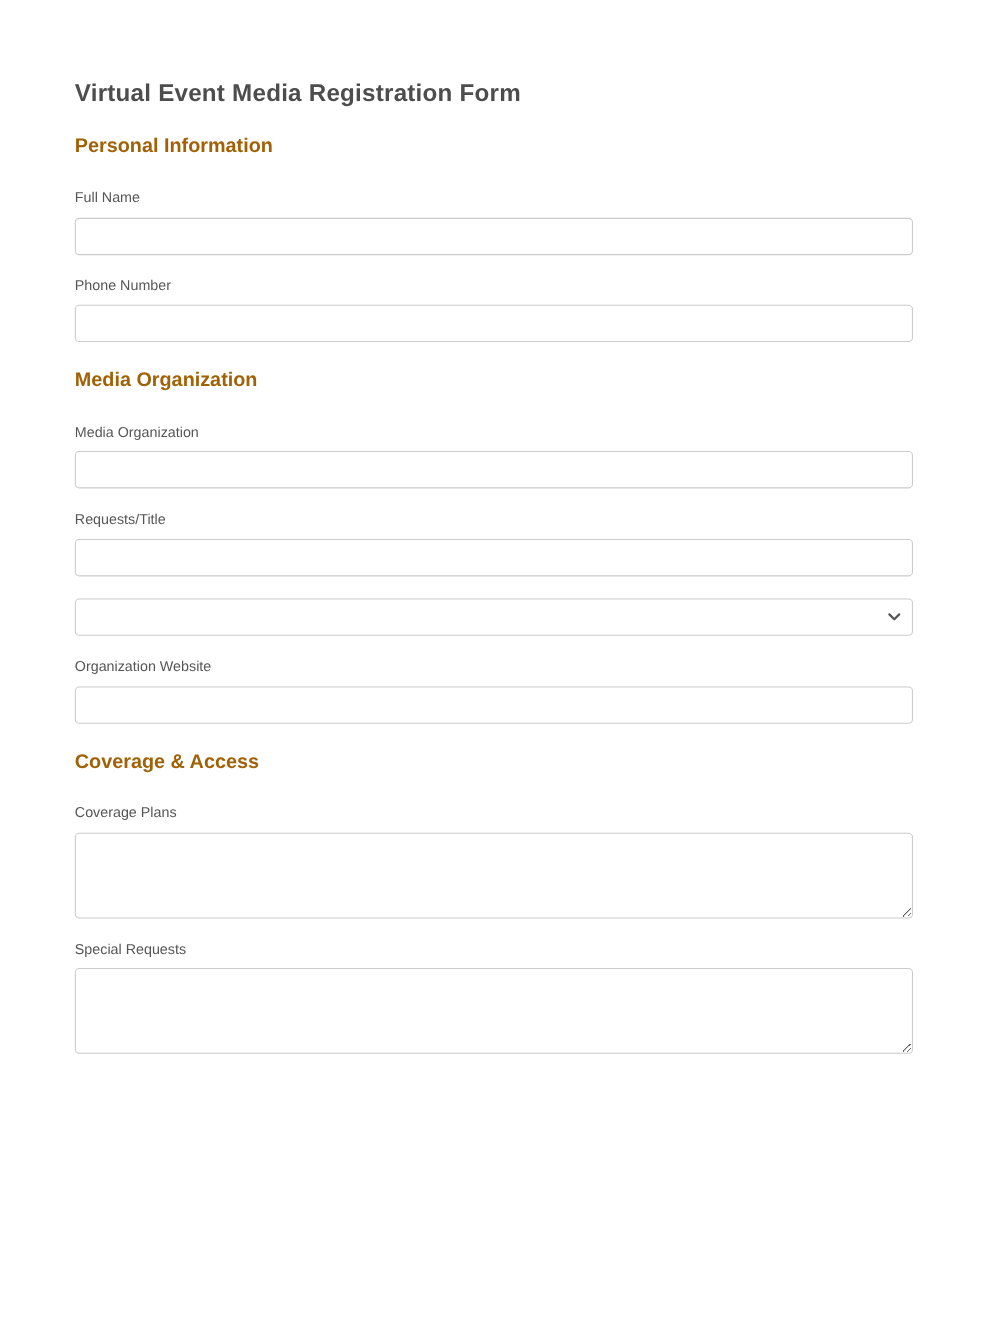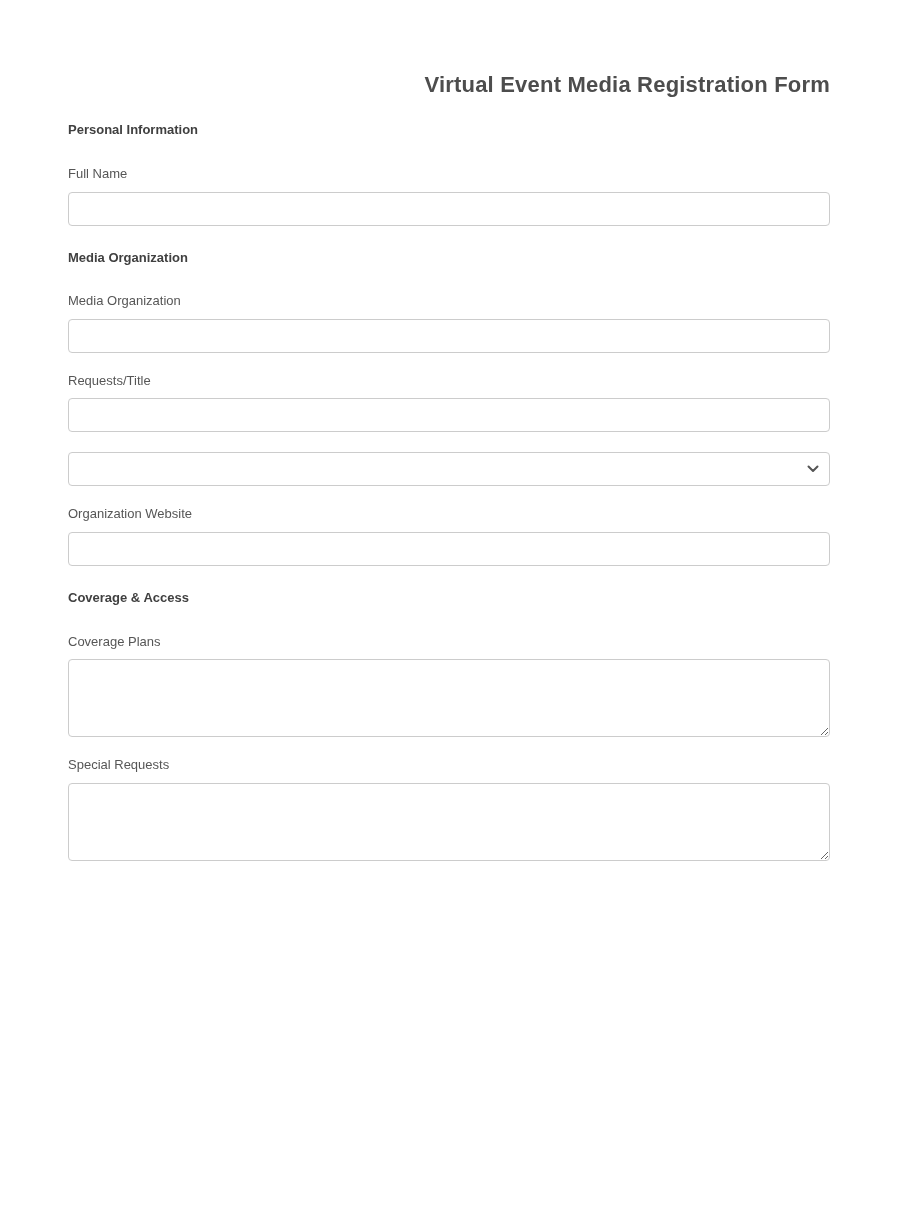--- a/index.html
+++ b/index.html
@@ -14,29 +14,28 @@
   .page {
     padding: 72px 70px 56px 68px;
   }
   .form-title {
     margin: 0 0 23px 0;
     font-size: 22px;
     line-height: 1.2;
     font-weight: bold;
     color: #4d4d4d;
     letter-spacing: 0.2px;
-    text-align: right;
   }
   .section { margin-top: 24px; }
   .section-heading {
     margin: 0 0 28px 0;
-    font-size: 13px;
+    font-size: 18px;
     line-height: 1.2;
     font-weight: bold;
-    color: #404040;
+    color: #a16207;
   }
   .field { margin-bottom: 20px; }
   .field-label {
     display: block;
     margin-bottom: 10px;
     font-size: 13px;
     line-height: 1.2;
     color: #565656;
   }
   .text-input, .select-input, .textarea-input {
@@ -90,20 +89,24 @@
 
   <div class="section">
     <h2 class="section-heading">Personal Information</h2>
 
     <div class="field">
       <label class="field-label">Full Name</label>
       <input class="text-input" type="text" aria-label="Full Name" style="">
     </div>
 
 
+    <div class="field">
+      <label class="field-label">Phone Number</label>
+      <input class="text-input" type="text" aria-label="Phone Number" style="">
+    </div>
   </div>
 
   <div class="section">
     <h2 class="section-heading">Media Organization</h2>
 
     <div class="field">
       <label class="field-label">Media Organization</label>
       <input class="text-input" type="text" aria-label="Media Organization" style="">
     </div>
 

